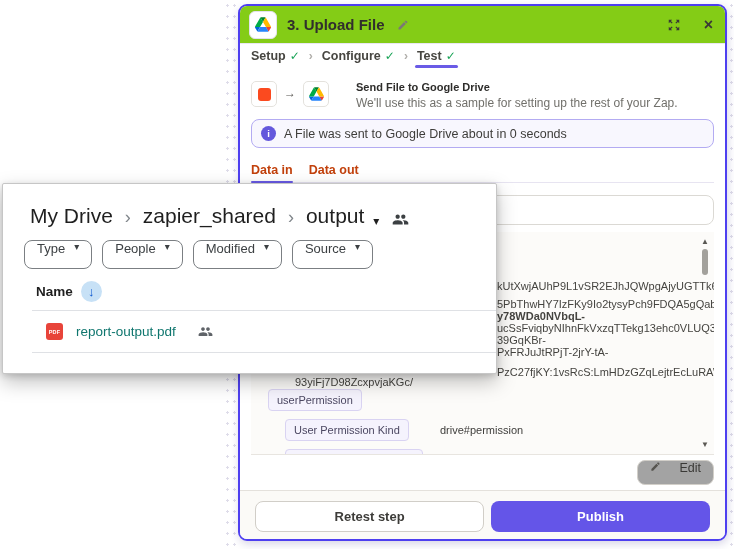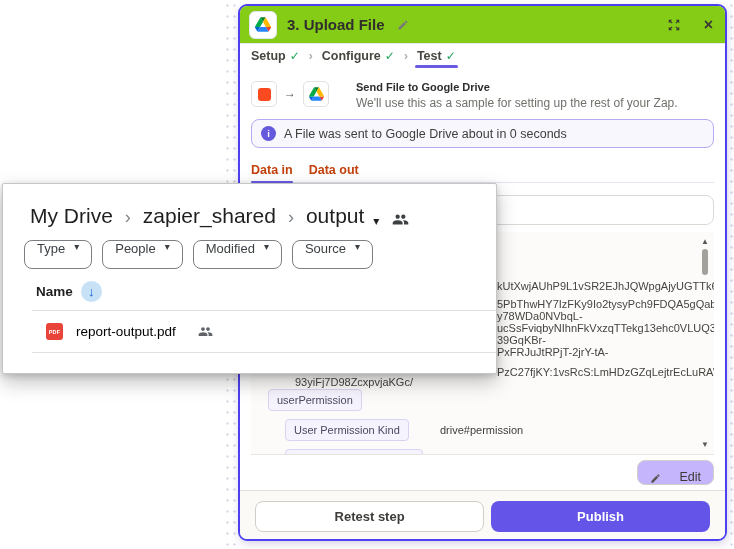--- a/index.html
+++ b/index.html
@@ -47,38 +47,38 @@
     border-bottom:1px solid #e7e4f1;padding-bottom:5px;}
   .dtab{position:relative;cursor:pointer;}
   .dtab.active::after{content:"";position:absolute;left:0;right:0;bottom:-6px;height:2.5px;
     background:#6a5be6;border-radius:2px;}
   .search{margin-top:12px;width:100%;height:30px;box-sizing:border-box;border:1px solid #dbd9d4;
     border-radius:8px;background:#fff;outline:none;font:12px "Liberation Sans",sans-serif;padding:0 10px;}
   .dataarea{margin-top:7px;height:222px;position:relative;overflow:hidden;background:#fcfbf9;
     font-size:11px;color:#454440;}
   .bl{position:absolute;white-space:nowrap;}
   .bl-0{left:246px;top:48px;}  .bl-1{left:246px;top:66px;}
-  .bl-2{left:246px;top:78px;}  .bl-3{left:246px;top:90px;}
+  .bl-2{left:246px;top:78px;font-weight:bold;}  .bl-3{left:246px;top:90px;}
   .bl-4{left:246px;top:102px;} .bl-5{left:246px;top:114px;}
   .bl-6{left:246px;top:134px;} .bl-path{left:44px;top:144px;}
   .pill{position:absolute;background:#f5f3fd;border:1px solid #d9d3f2;border-radius:4px;
     padding:4px 8px;font-size:11px;color:#4c4862;white-space:nowrap;}
   .p-group{left:17px;top:157px;}
   .p-field{left:34px;top:187px;}
   .p-partial{left:34px;top:217px;width:120px;height:20px;}
   .pval{position:absolute;left:183px;top:192px;color:#3e3d3b;margin-left:6px;}
   .sbar{position:absolute;right:3px;top:0;bottom:0;width:12px;}
   .s-up{position:absolute;top:5px;left:2px;font-size:8px;color:#5a5853;cursor:pointer;}
   .s-thumb{position:absolute;top:17px;left:3px;width:6px;height:26px;background:#a3a19c;
     border-radius:3px;cursor:pointer;}
   .s-down{position:absolute;bottom:5px;left:2px;font-size:8px;color:#5a5853;cursor:pointer;}
   .editrow{border-top:1px solid #e8e5e0;height:35px;flex:0 0 35px;display:flex;align-items:center;
     justify-content:flex-end;}
-  .editbtn{height:25px;padding:0 12px;border:1px solid #d2cfc9;border-radius:8px;background:#c4b5fd;
-    display:flex;align-items:flex-end;gap:18px;font:12.5px "Liberation Sans",sans-serif;color:#3a3936;cursor:pointer;}
+  .editbtn{height:25px;padding:0 12px;border:1px solid #d2cfc9;border-radius:8px;background:#a3a3a3;
+    display:flex;align-items:flex-start;gap:18px;font:12.5px "Liberation Sans",sans-serif;color:#3a3936;cursor:pointer;}
   .p-foot{flex:0 0 51px;border-top:1px solid #e4e1dc;background:#fbfaf7;display:flex;gap:7px;
     padding:10px 15px 0 15px;box-sizing:border-box;}
   .retest{flex:1.04;height:31px;background:#fff;border:1px solid #d1cec8;border-radius:8px;
     font:bold 13px "Liberation Sans",sans-serif;color:#3d3c39;cursor:pointer;}
   .publish{flex:1;height:31px;background:#6455e8;border:none;border-radius:8px;
     font:bold 13px "Liberation Sans",sans-serif;color:#fff;cursor:pointer;}
 
   
   .drive{position:absolute;left:2px;top:183px;width:495px;height:191px;box-sizing:border-box;
     background:#fff;border:1px solid #c6c6c6;border-radius:2px;z-index:5;
@@ -96,21 +96,21 @@
   .namerow{position:absolute;left:33px;top:97px;display:flex;align-items:center;gap:8px;}
   .nm{font-size:13.5px;font-weight:bold;color:#1f1f1f;cursor:pointer;}
   .sortcircle{width:21px;height:21px;border-radius:50%;background:#c7e1f6;color:#0b57d0;
     font-size:13px;font-weight:bold;display:flex;align-items:center;justify-content:center;cursor:pointer;}
   .div{position:absolute;left:29px;right:0;height:1px;background:#dfe1e5;}
   .d1{top:126px;} .d2{top:168px;}
   .filerow{position:absolute;left:0;right:0;top:127px;height:41px;display:flex;align-items:center;
     padding-left:43px;gap:13px;cursor:pointer;}
   .pdfic{width:17px;height:17px;background:#e8443a;border-radius:3px;color:#fff;font-size:5.5px;
     font-weight:bold;display:flex;align-items:center;justify-content:center;letter-spacing:.2px;}
-  .fname{font-size:13.5px;color:#000000;}
+  .fname{font-size:13.5px;color:#0f766e;}
   .fshared{display:flex;margin-left:9px;}
 </style>
 </head>
 <body>
 
 <div class="stage">
   <div class="dots dots-left"></div>
   <div class="dots dots-right"></div>
 
   <section class="panel">

